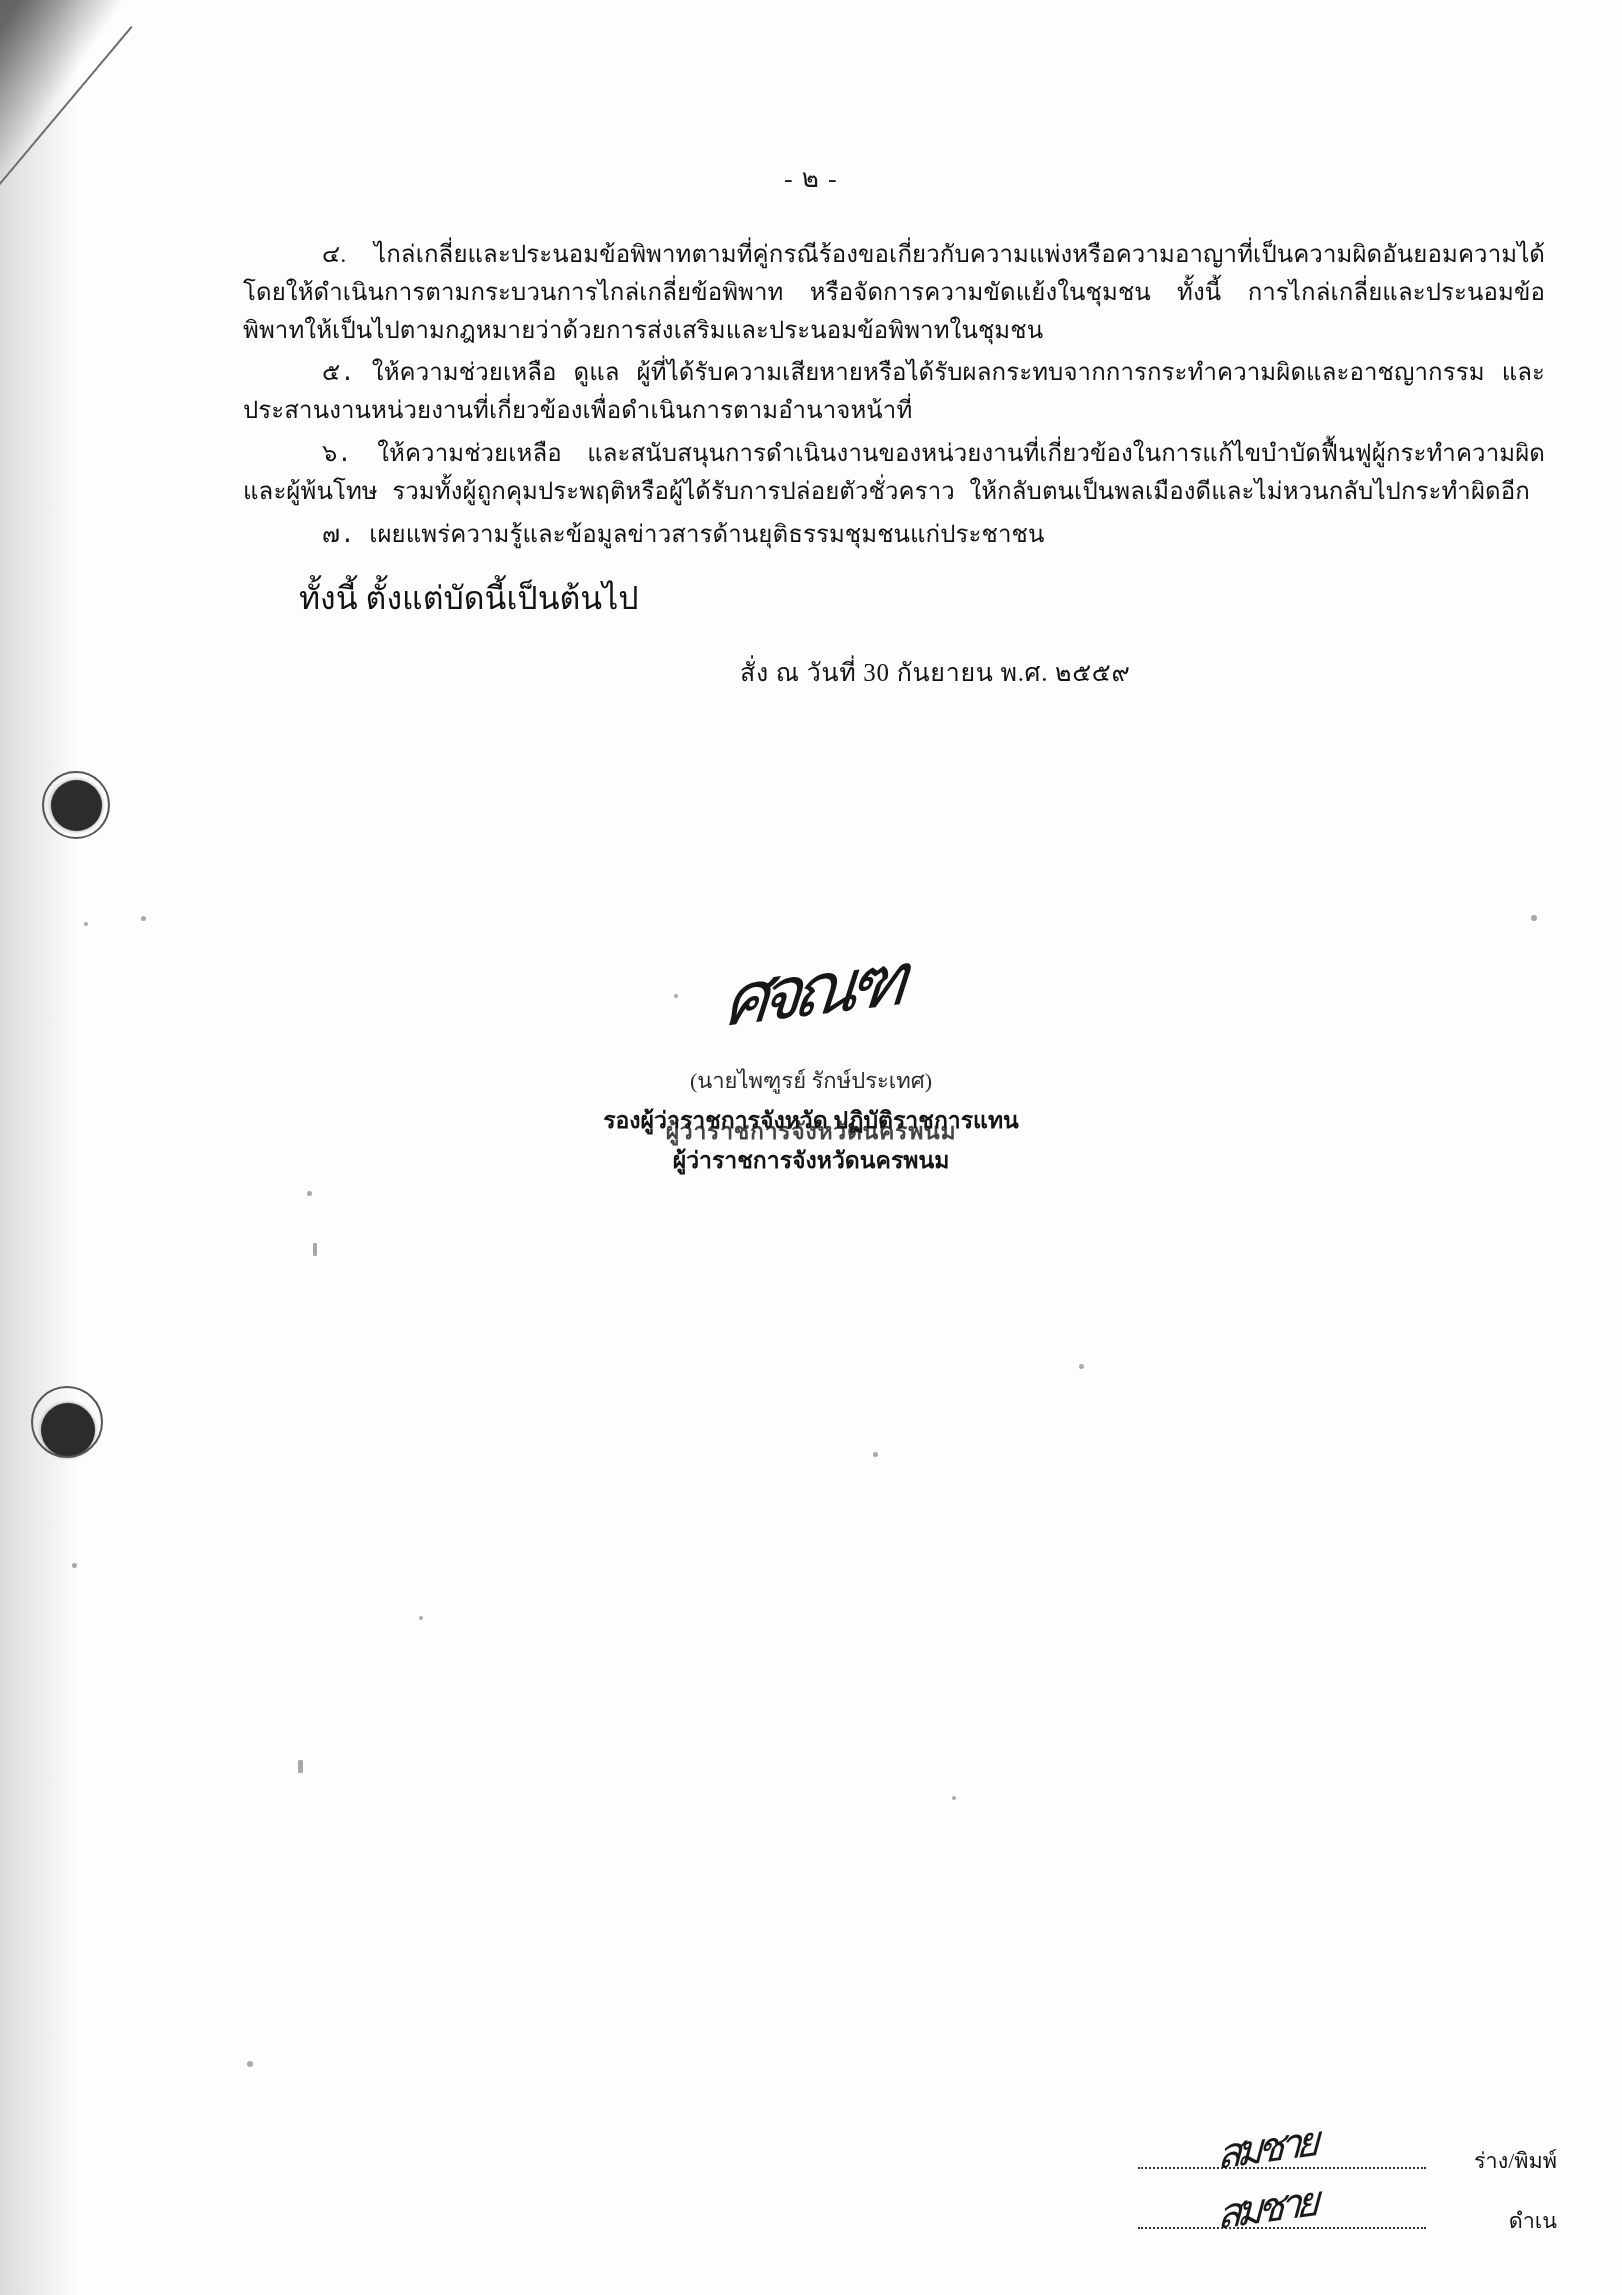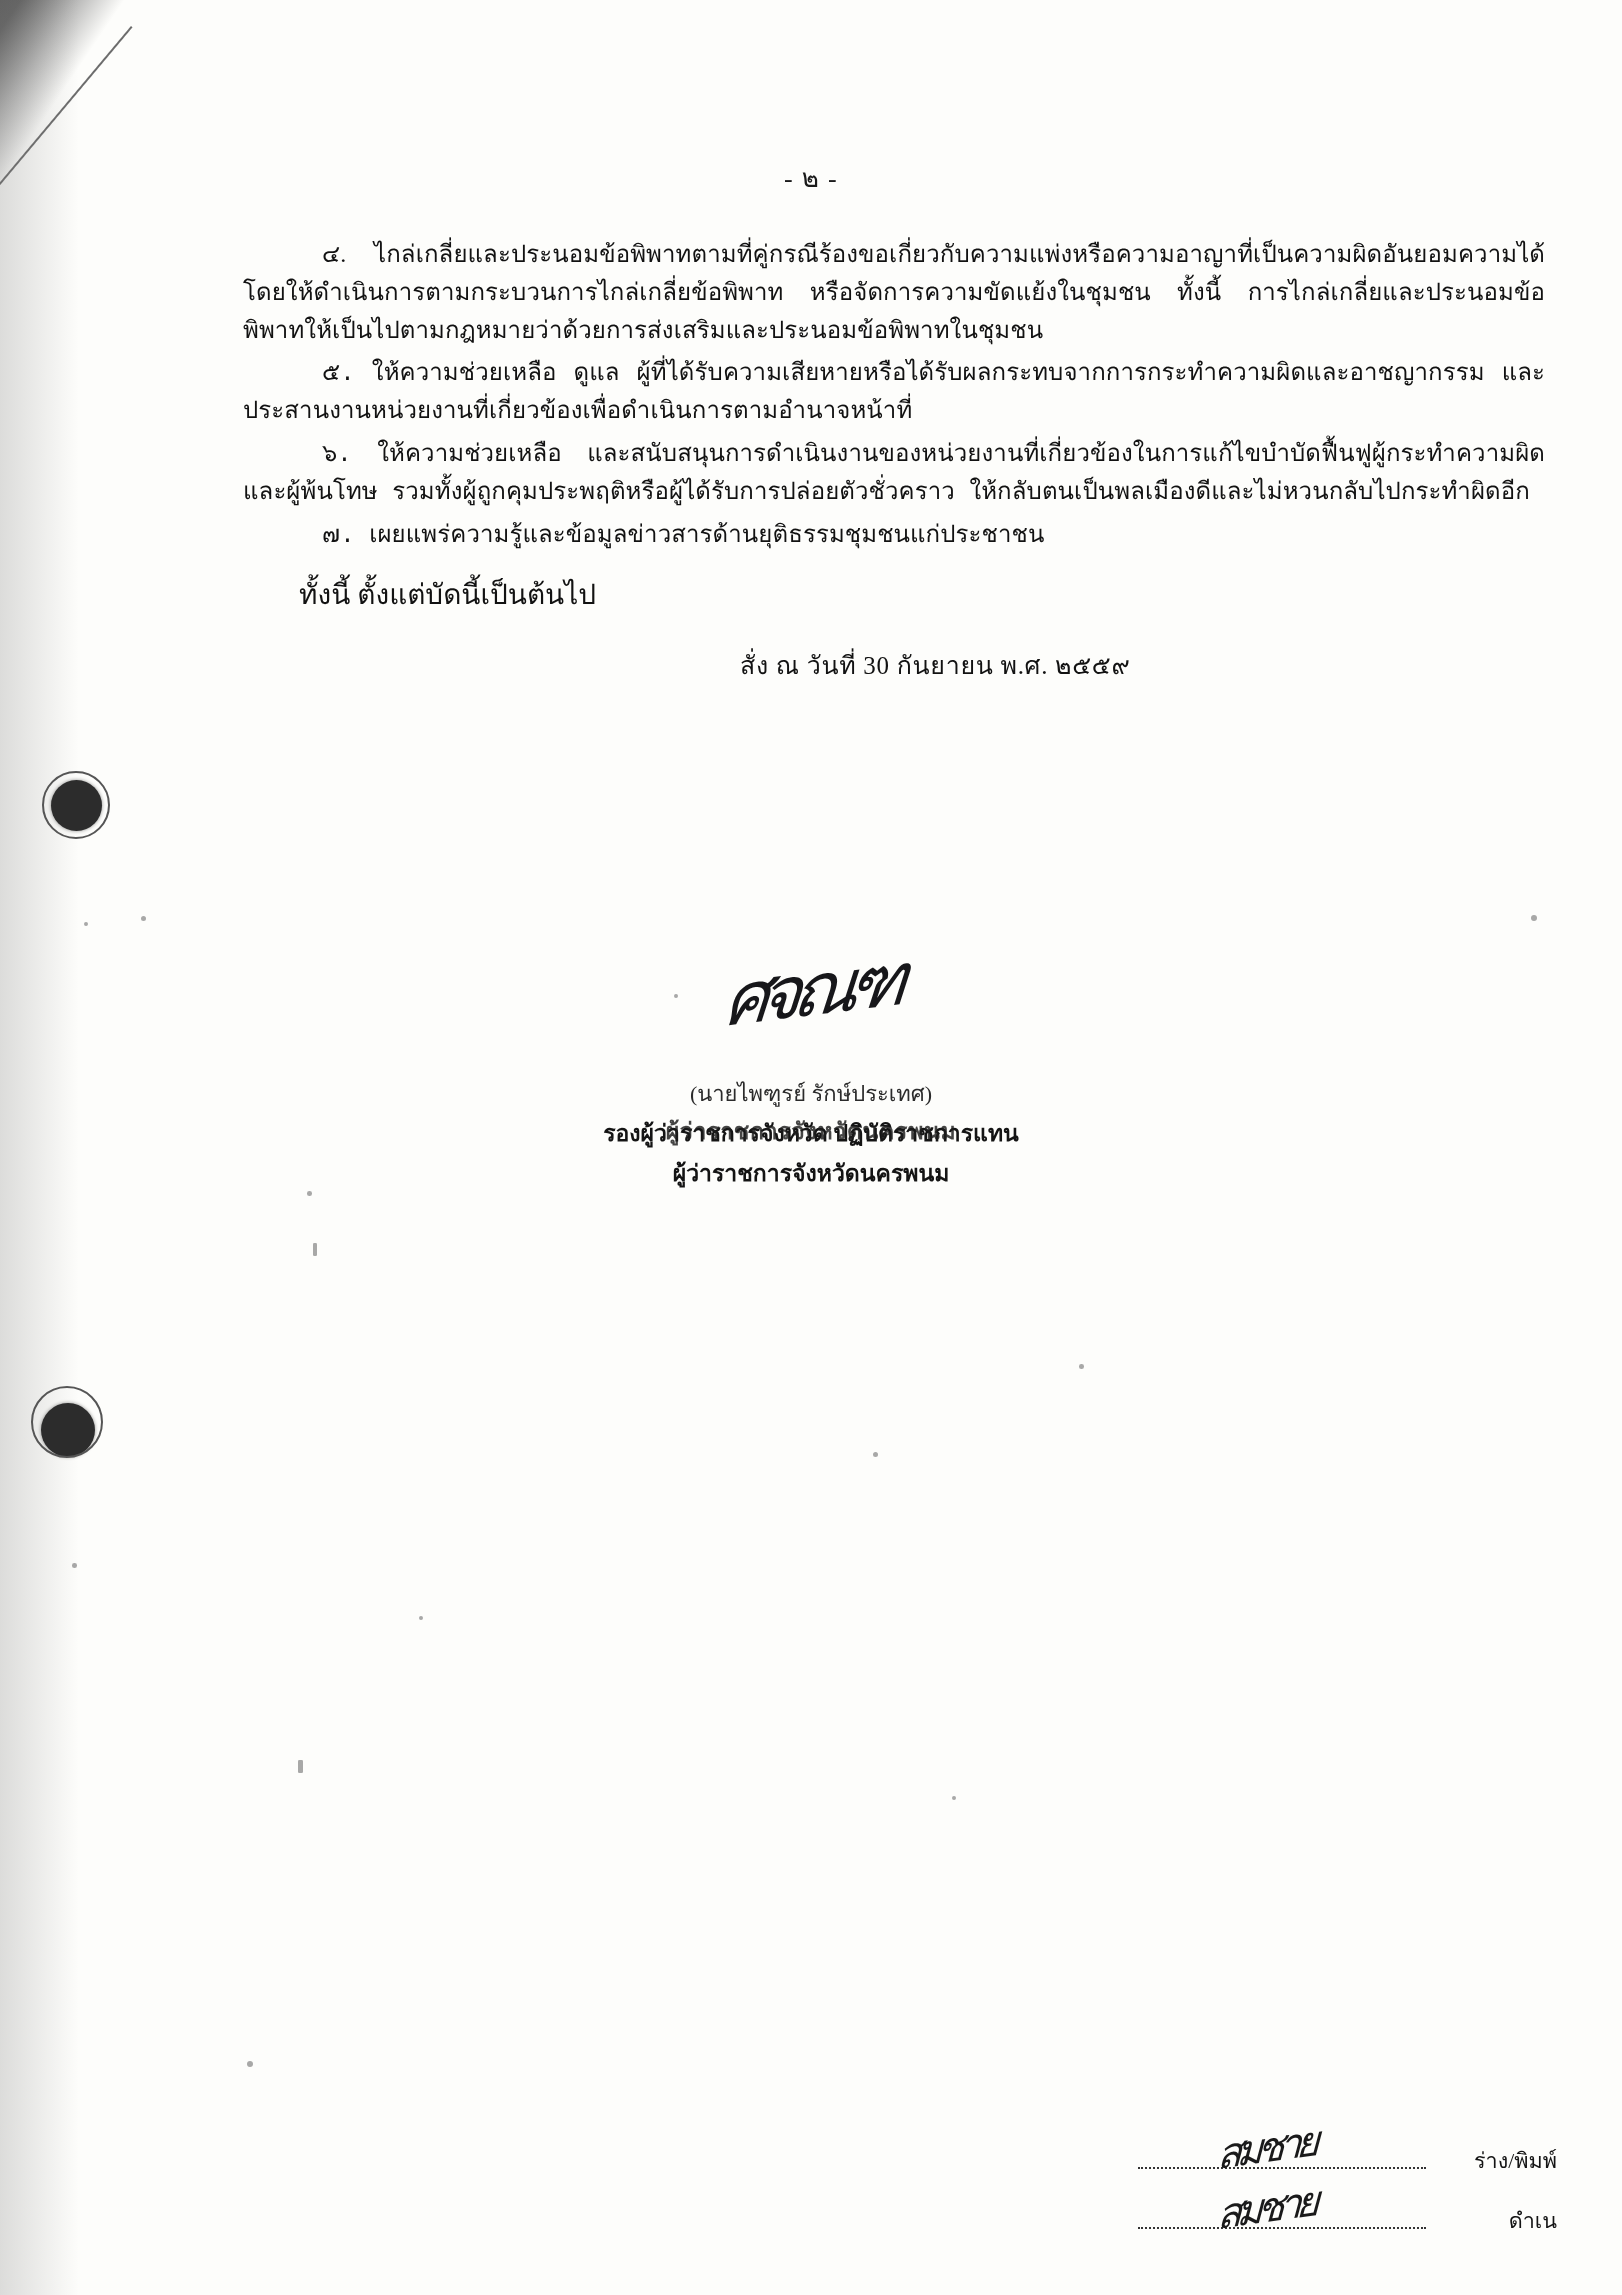--- a/index.html
+++ b/index.html
@@ -105,21 +105,21 @@
     text-indent: 79px;
   }
   .para.tight {
     margin-bottom: 1.3px;
   }
   .para.spaced-top {
     margin-top: 5px;
     font-family: Liberation Mono, monospace;
   }
   .closing {
-    font-size: 28px;
+    font-size: 32px;
     margin: 17px 0 0 56px;
   }
   .order-date {
     font-size: 25px;
     margin: 29px 0 0 0;
     padding-left: 497px;
     letter-spacing: 0.7px;
   }
 
   
@@ -136,21 +136,21 @@
     font-style: italic;
     color: #17171a;
     transform: rotate(-7deg) skewX(-12deg);
     letter-spacing: -9.2px;
     height: 111px;
     line-height: 98px;
   }
   .sig-name {
     font-size: 22px;
     color: #2b2b2b;
-    margin-top: 23px;
+    margin-top: 10px;
     filter: blur(0.3px);
   }
   .sig-role1 {
     font-size: 23px;
     font-weight: bold;
     margin-top: 3.9px;
     color: #141414;
   }
   .sig-role2 {
     font-size: 23px;

